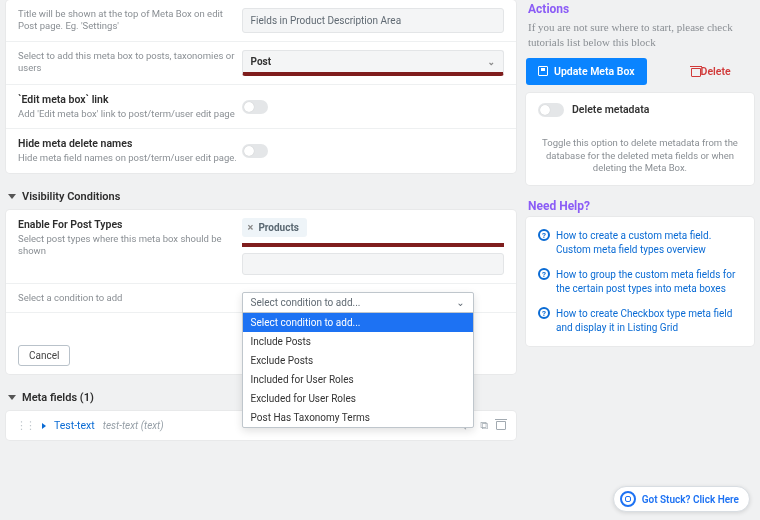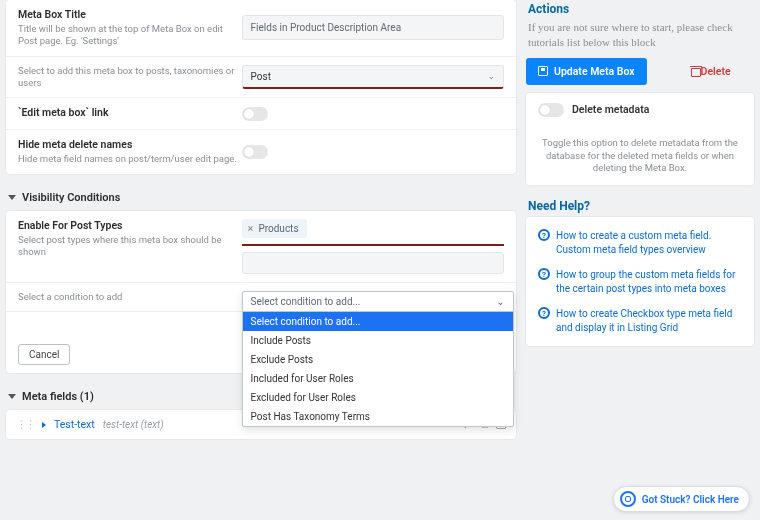--- a/index.html
+++ b/index.html
@@ -10,33 +10,33 @@
   .card { background: #fff; border-radius: 4px; margin-bottom: 10px; box-shadow: 0 0 0 1px rgba(0,0,0,0.03); }
   .row { display: flex; padding: 8px 12px; border-bottom: 1px solid #eef0f1; }
   .row:last-child { border-bottom: none; }
   .row .labelcol { flex: 0 0 46%; }
   .row .inputcol { flex: 1; display: flex; align-items: center; }
   .labelcol .ttl { font-weight: 600; color: #2d2d2d; margin-bottom: 2px; font-size: 10.5px; }
   .labelcol .desc { color: #8a8f94; font-size: 9.5px; line-height: 1.3; }
   .text-input { width: 100%; padding: 6px 8px; background: #f4f5f6; border: 1px solid #e3e5e7; border-radius: 3px; font-size: 10px; color: #606a73; }
   .select-input { width: 100%; padding: 5px 8px; background: #f4f5f6; border: 1px solid #e3e5e7; border-radius: 3px; font-size: 10px; color: #333; display:flex; justify-content:space-between; align-items:center; }
   .select-input .chev { color:#888; font-size:9px; }
-  .green-underline { border-bottom: 2px solid #7f1d1d; }
+  .green-underline { border-bottom: 4px solid #7f1d1d; font-weight: bold; }
   .toggle { width: 26px; height: 14px; background: #e4e6e8; border-radius: 7px; position: relative; }
   .toggle::after { content:""; position:absolute; width:10px; height:10px; background:#fff; border-radius:50%; top:2px; left:2px; box-shadow:0 0 1px rgba(0,0,0,.2);}
   .section-head { display:flex; align-items:center; gap:6px; padding: 7px 2px; font-weight:600; font-size:11px; color:#2d2d2d; }
   .chevdown { display:inline-block; width:0; height:0; border-left:4px solid transparent; border-right:4px solid transparent; border-top:5px solid #555; }
   .tag { display:inline-flex; align-items:center; gap:5px; background:#eef4f8; border-radius:3px; padding:3px 8px 3px 6px; font-size:10px; color:#5a6872; }
   .tag .x { color:#888; font-size:11px; cursor:pointer; }
   .cancel-btn { display:inline-block; border:1px solid #b9c2ca; background:#fff; border-radius:3px; padding:4px 10px; font-size:10px; color:#444; }
-  .dropdown { position:absolute; width:272px; background:#fff; border:1px solid #bfc6cc; border-radius:2px; box-shadow:0 3px 8px rgba(0,0,0,.12); z-index:20; }
+  .dropdown { position:absolute; width:232px; background:#fff; border:1px solid #bfc6cc; border-radius:2px; box-shadow:0 3px 8px rgba(0,0,0,.12); z-index:20; }
   .dropdown .triggerline { display:flex; justify-content:space-between; align-items:center; padding:4px 8px; font-size:10px; color:#606a73; border-bottom:1px solid #bfc6cc; }
   .dropdown .opt { padding:4px 8px; font-size:10px; color:#333; }
   .dropdown .opt.sel { background:#1d72f3; color:#fff; }
-  .right h3 { font-size:12px; font-weight:700; color:#0369a1; padding:2px 2px 4px; }
+  .right h3 { font-size:12px; font-weight:700; color:#8b5cf6; padding:2px 2px 4px; }
   .right .subtext { font-size:11px; color:#8a8f94; padding:0 2px 8px; line-height:1.35;font-family:Liberation Serif, serif; }
   .btn-primary { background:#0a84ff; color:#fff; border:none; border-radius:3px; padding:7px 12px; font-size:10.5px; font-weight:600; display:inline-flex; align-items:center; gap:6px; }
   .btn-delete { color:#d13a3a; font-size:10.5px; font-weight:600; display:inline-flex; align-items:center; gap:0;padding-left:34px; }
   .help-link { color:#0a6bd4; font-size:10px; line-height:1.35; }
   .help-item { display:flex; gap:6px; padding:6px 0; align-items:flex-start; }
   .help-icn { width:12px; height:12px; border:2px solid #0a6bd4; border-radius:50%; color:#0a6bd4; font-size:8px; text-align:center; line-height:9px; font-weight:700; flex-shrink:0;}
   .metafield { display:flex; align-items:center; padding:8px 10px; gap:8px; }
   .drag { color:#bfc6cc; font-size:11px; letter-spacing:-2px; }
   .mf-name { color:#0a6bd4; font-weight:400; font-size:10.5px; }
   .mf-slug { color:#97a0a8; font-style:italic; font-size:10px; }
@@ -53,41 +53,41 @@
   .shuffle, .copy { font-size:11px; }
 </style>
 </head>
 <body>
 
 <div class="wrap">
   <div class="left">
     <div class="card">
       <div class="row">
         <div class="labelcol">
-          <div class="ttl">Meta Box Title</div>
           <div class="desc">Title will be shown at the top of Meta Box on edit Post page. Eg. 'Settings'</div>
         </div>
         <div class="inputcol">
           <input class="text-input" value="Fields in Product Description Area" style="">
         </div>
       </div>
       <div class="row">
         <div class="labelcol">
           <div class="desc">Select to add this meta box to posts, taxonomies or users</div>
         </div>
         <div class="inputcol" style="flex-direction:column; align-items:stretch;">
           <div class="select-input green-underline">
             <span>Post</span>
             <span class="chev">⌄</span>
           </div>
         </div>
       </div>
       <div class="row">
         <div class="labelcol">
           <div class="ttl">`Edit meta box` link</div>
+          <div class="desc">Add 'Edit meta box' link to post/term/user edit page</div>
         </div>
         <div class="inputcol">
             <div class="toggle"></div>
           </div>
       </div>
       <div class="row">
         <div class="labelcol">
           <div class="ttl">Hide meta delete names</div>
           <div class="desc">Hide meta field names on post/term/user edit page.</div>
         </div>

